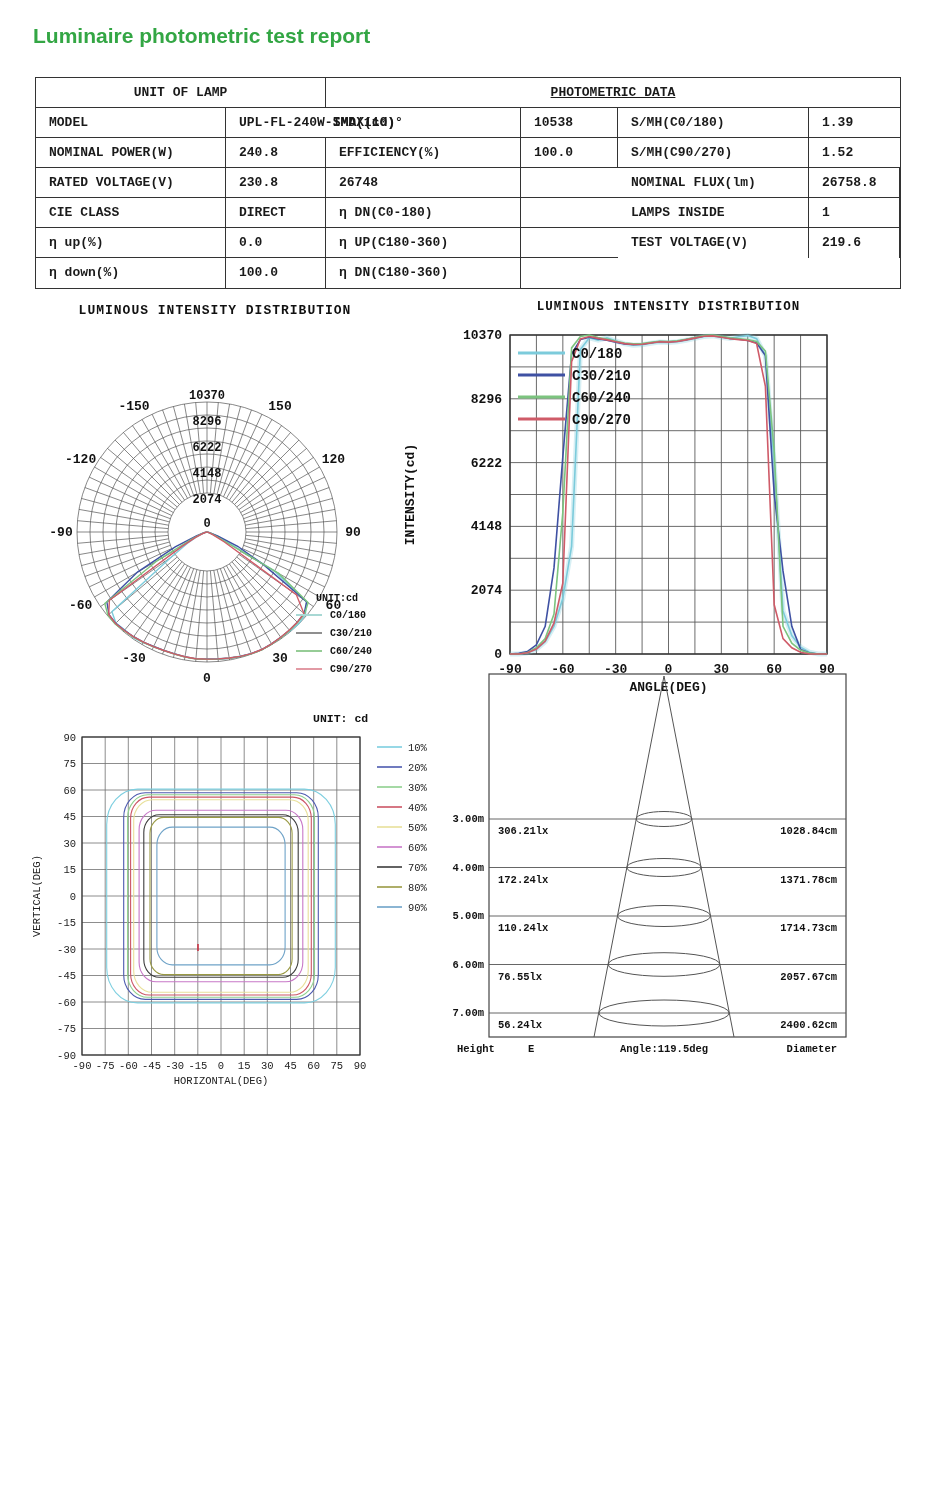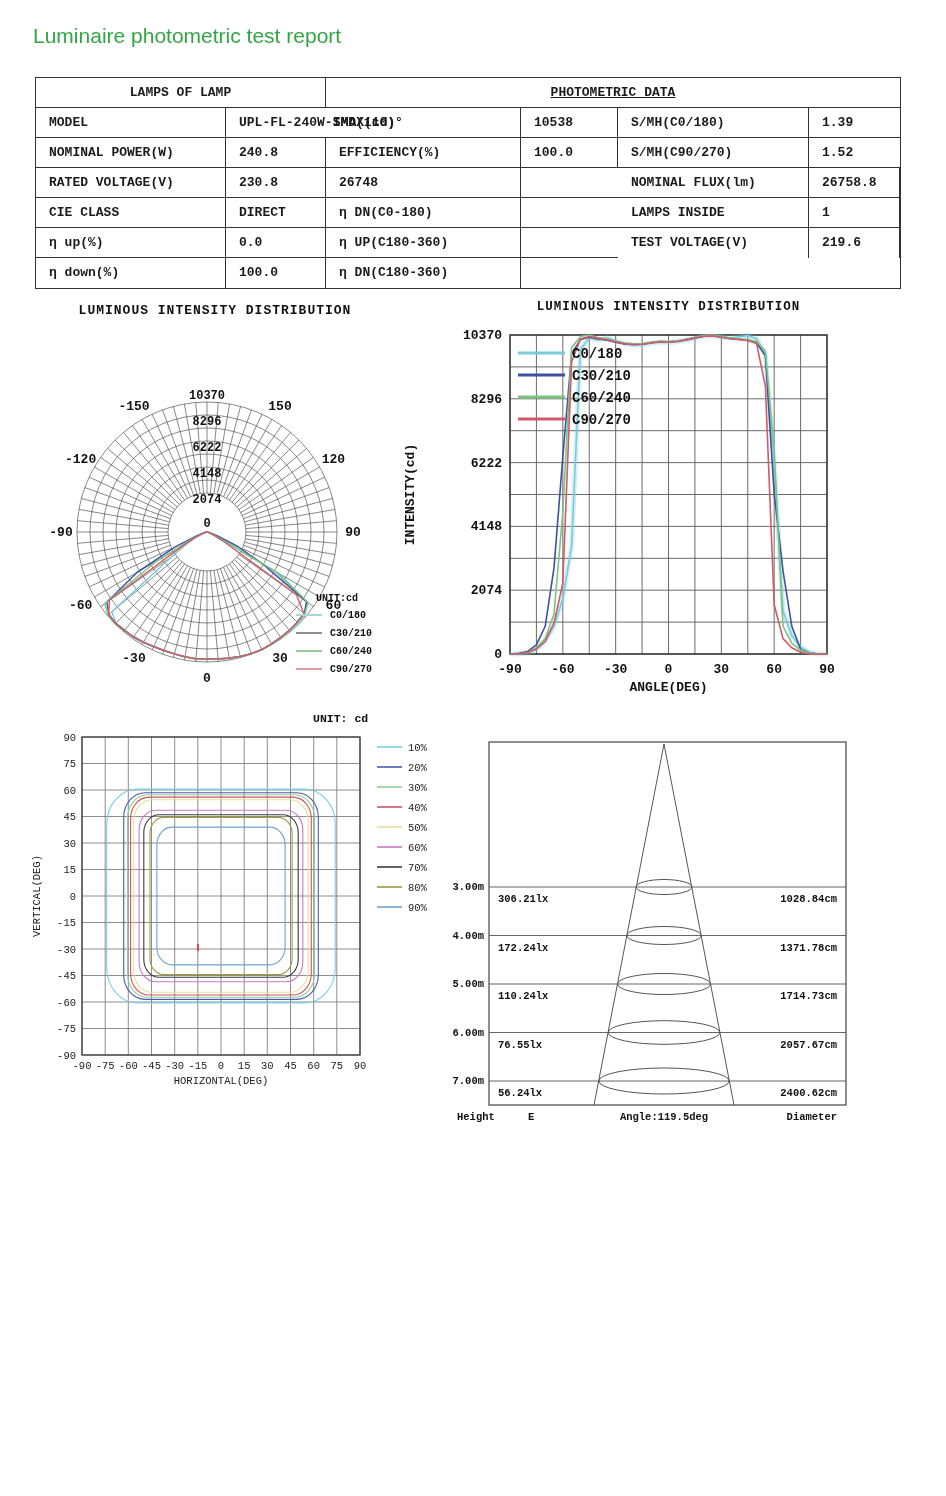--- a/index.html
+++ b/index.html
@@ -1,18 +1,18 @@
 <!DOCTYPE html>
 <html><head>
 <meta charset="utf-8">
 <style>
   html,body{margin:0;padding:0;background:#fff;}
   body{width:946px;height:1496px;position:relative;font-family:"Liberation Mono","DejaVu Sans Mono",monospace;}
   .page{position:absolute;inset:0;background:#fff;}
-  .title{position:absolute;left:33px;top:24px;margin:0;font-family:"Liberation Sans","DejaVu Sans",sans-serif;font-weight:normal;font-size:21px;color:#33a644;}
+  .title{position:absolute;left:33px;top:24px;margin:0;font-family:"Liberation Sans","DejaVu Sans",sans-serif;font-weight:bold;font-size:21px;color:#33a644;}
   
   .lamp-table{position:absolute;left:35px;top:77px;display:grid;
     grid-template-columns:190px 100px 195px 97px 191px 91px;grid-auto-rows:30px;
     border:1px solid #333;font-size:13px;font-weight:bold;color:#1a1a1a;}
   .cell{border-right:1px solid #333;border-bottom:1px solid #333;line-height:29px;
     padding-left:13px;white-space:nowrap;overflow:visible;}
   .cell.hd{text-align:center;padding-left:0;}
   .cell.lastcol{border-right:none;}
   .cell.lastrow{border-bottom:none;}
   .sp2{grid-column:span 2;}
@@ -20,21 +20,21 @@
   .ovl{position:relative;display:inline-block;}
   .ovl .o2{position:absolute;left:8px;top:0;}
   
   .chart-title{position:absolute;font-size:13px;font-weight:bold;color:#111;text-align:center;white-space:nowrap;letter-spacing:1px;}
   #polarTitle{left:35px;top:303px;width:360px;}
   #cartTitle{left:460px;top:300px;width:417px;font-size:12.5px;}
   .chartbox{position:absolute;}
   #polarChart{left:35px;top:318px;width:360px;height:375px;}
   #cartChart{left:398px;top:320px;width:512px;height:380px;}
   #isoChart{left:30px;top:700px;width:450px;height:400px;}
-  #coneChart{left:440px;top:732px;width:506px;height:400px;}
+  #coneChart{left:440px;top:664px;width:506px;height:400px;}
   #polarLegend{position:absolute;left:296px;top:593px;width:110px;font-size:10px;font-weight:bold;color:#111;}
   #polarLegend .ul{margin-left:20px;margin-bottom:2px;}
   #polarLegend .row{display:flex;align-items:center;height:18px;}
   #polarLegend .sw{display:inline-block;width:26px;height:0;border-top:2px solid;margin-right:8px;}
   
   .pt{font:bold 12px "Liberation Mono",monospace;fill:#111;}
   .pt13{font:bold 13px "Liberation Mono",monospace;fill:#111;}
   .ct{font:bold 13px "Liberation Mono",monospace;fill:#111;}
   .ct14{font:bold 14px "Liberation Mono",monospace;fill:#111;}
   .it{font:10.5px "Liberation Mono",monospace;fill:#222;}
@@ -43,21 +43,21 @@
 </style>
 </head>
 <body>
 
 <div class="page">
 
   <h1 class="title">Luminaire photometric test report</h1>
 
   <div class="lamp-table">
 
-    <div class="cell hd sp2">LAMPS OF LAMP</div>
+    <div class="cell hd sp2">UNIT OF LAMP</div>
     <div class="cell hd sp4 lastcol">PHOTOMETRIC DATA</div>
 
     <div class="cell">MODEL</div>
     <div class="cell sp2"><span>UPL-FL-240W</span><span class="ovl"><span class="o1">-SMD(110)°</span><span class="o2">IMAX(cd)</span></span></div>
     <div class="cell">10538</div>
     <div class="cell">S/MH(C0/180)</div>
     <div class="cell lastcol">1.39</div>
 
     <div class="cell">NOMINAL POWER(W)</div>
     <div class="cell">240.8</div>

